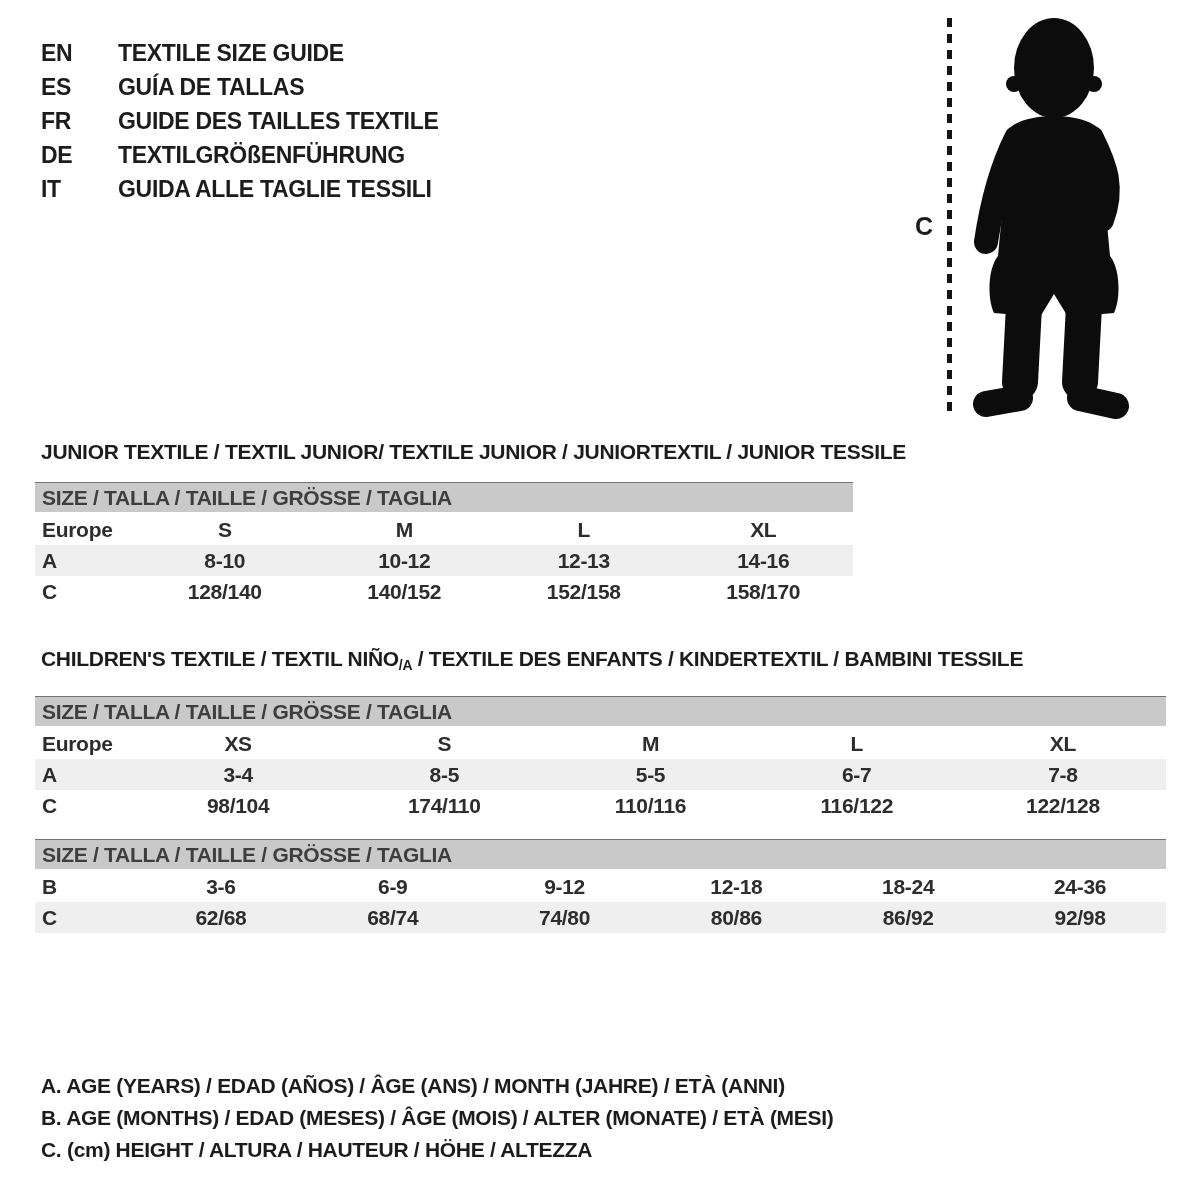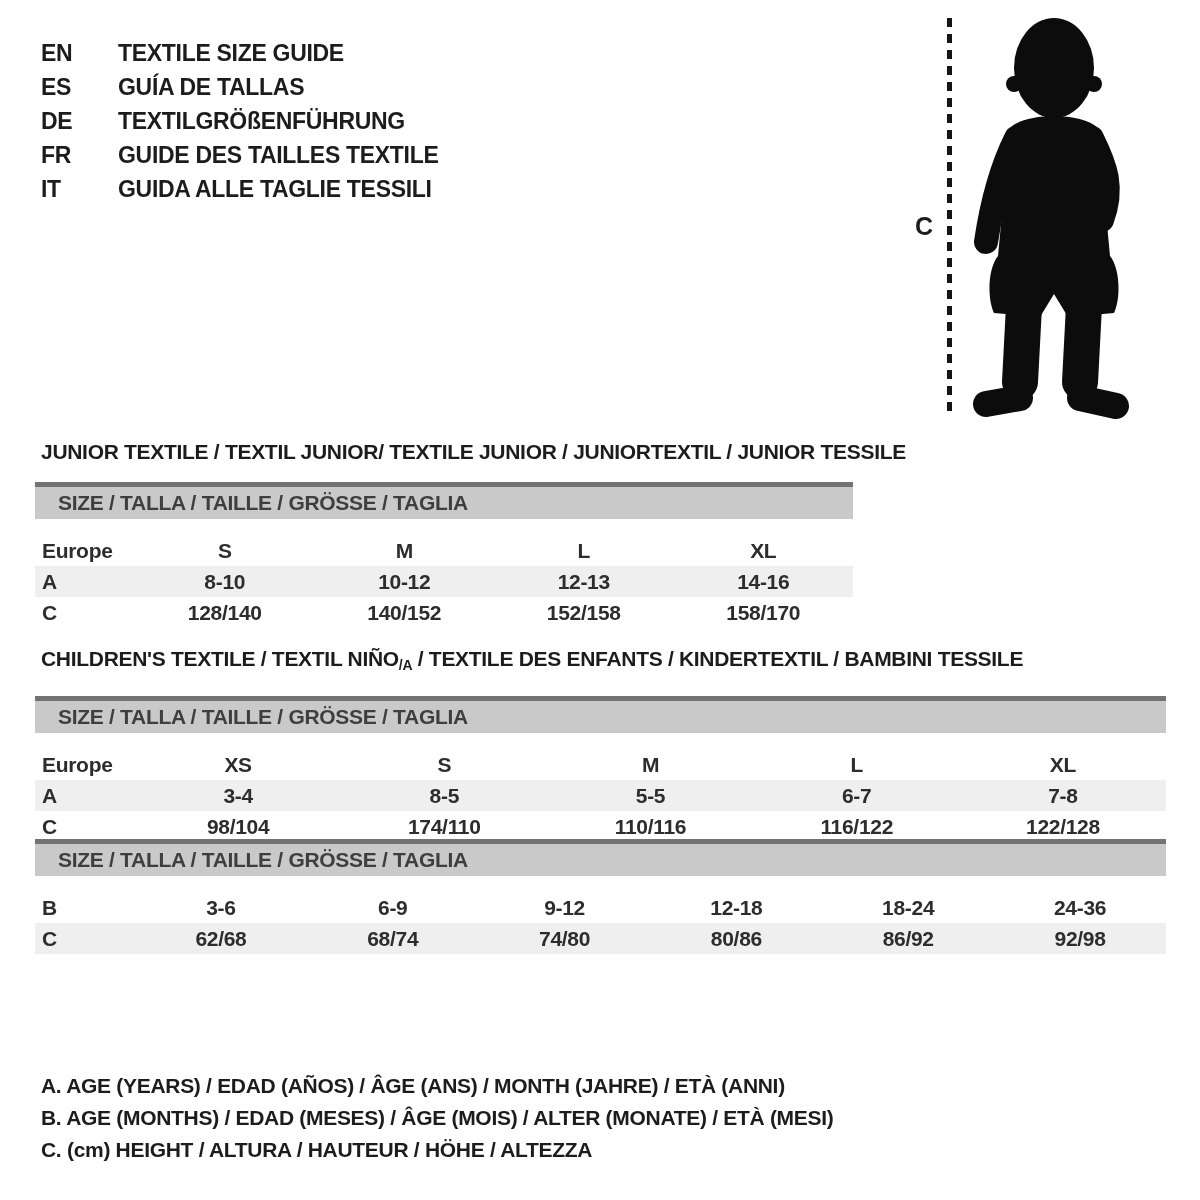--- a/index.html
+++ b/index.html
@@ -34,25 +34,25 @@
 
   
   .table-section{position:absolute;left:35px;}
   #sec-junior{top:436px;width:818px;}
   #sec-children{top:643px;width:1131px;}
   #sec-babies{top:839px;width:1131px;}
   .section-title{font-size:21px;line-height:31px;margin:0 0 15px 6px;white-space:nowrap;}
   #sec-babies .section-title{margin-bottom:23px;}
   .section-title .sub{font-size:14px;vertical-align:-4px;}
   .size-bar{
-    height:37px;background:var(--size-bar-bg,#c9c9c9);display:flex;align-items:center;
-    padding-left:23px;box-sizing:border-box;border-top:5px solid #737373;
+    height:30px;background:var(--size-bar-bg,#c9c9c9);display:flex;align-items:center;
+    padding-left:7px;box-sizing:border-box;border-top:1px solid #737373;
   }
   .size-bar span{font-size:21px;color:var(--size-bar-text,#3e3e3e);white-space:nowrap;}
-  .tbody{margin-top:16px;}
+  .tbody{margin-top:2px;}
   .trow{display:flex;height:31px;align-items:center;font-size:21px;color:var(--table-text,#2d2d2d);}
   .trow.shaded{background:var(--row-stripe,#efefef);}
   .tlabel{width:100px;flex:0 0 auto;padding-left:7px;box-sizing:border-box;}
   .tcell{flex:1 1 0;text-align:center;white-space:nowrap;}
 
   
   .legend{position:absolute;left:41px;top:1070px;}
   .legend-line{font-size:21px;line-height:32px;white-space:nowrap;}
 </style>
 </head>
@@ -63,26 +63,26 @@
   <div class="lang-block">
       <div class="lang-row">
         <span class="lang-code">EN</span>
         <span class="lang-label">TEXTILE SIZE GUIDE</span>
       </div>
       <div class="lang-row">
         <span class="lang-code">ES</span>
         <span class="lang-label">GUÍA DE TALLAS</span>
       </div>
       <div class="lang-row">
+        <span class="lang-code">FR</span>
+        <span class="lang-label">GUIDE DES TAILLES TEXTILE</span>
+      </div>
+      <div class="lang-row">
         <span class="lang-code">DE</span>
         <span class="lang-label">TEXTILGRÖßENFÜHRUNG</span>
-      </div>
-      <div class="lang-row">
-        <span class="lang-code">FR</span>
-        <span class="lang-label">GUIDE DES TAILLES TEXTILE</span>
       </div>
       <div class="lang-row">
         <span class="lang-code">IT</span>
         <span class="lang-label">GUIDA ALLE TAGLIE TESSILI</span>
       </div>
     </div>
 
   <div class="measure-line"></div>
   <div class="measure-label">C</div>
 

